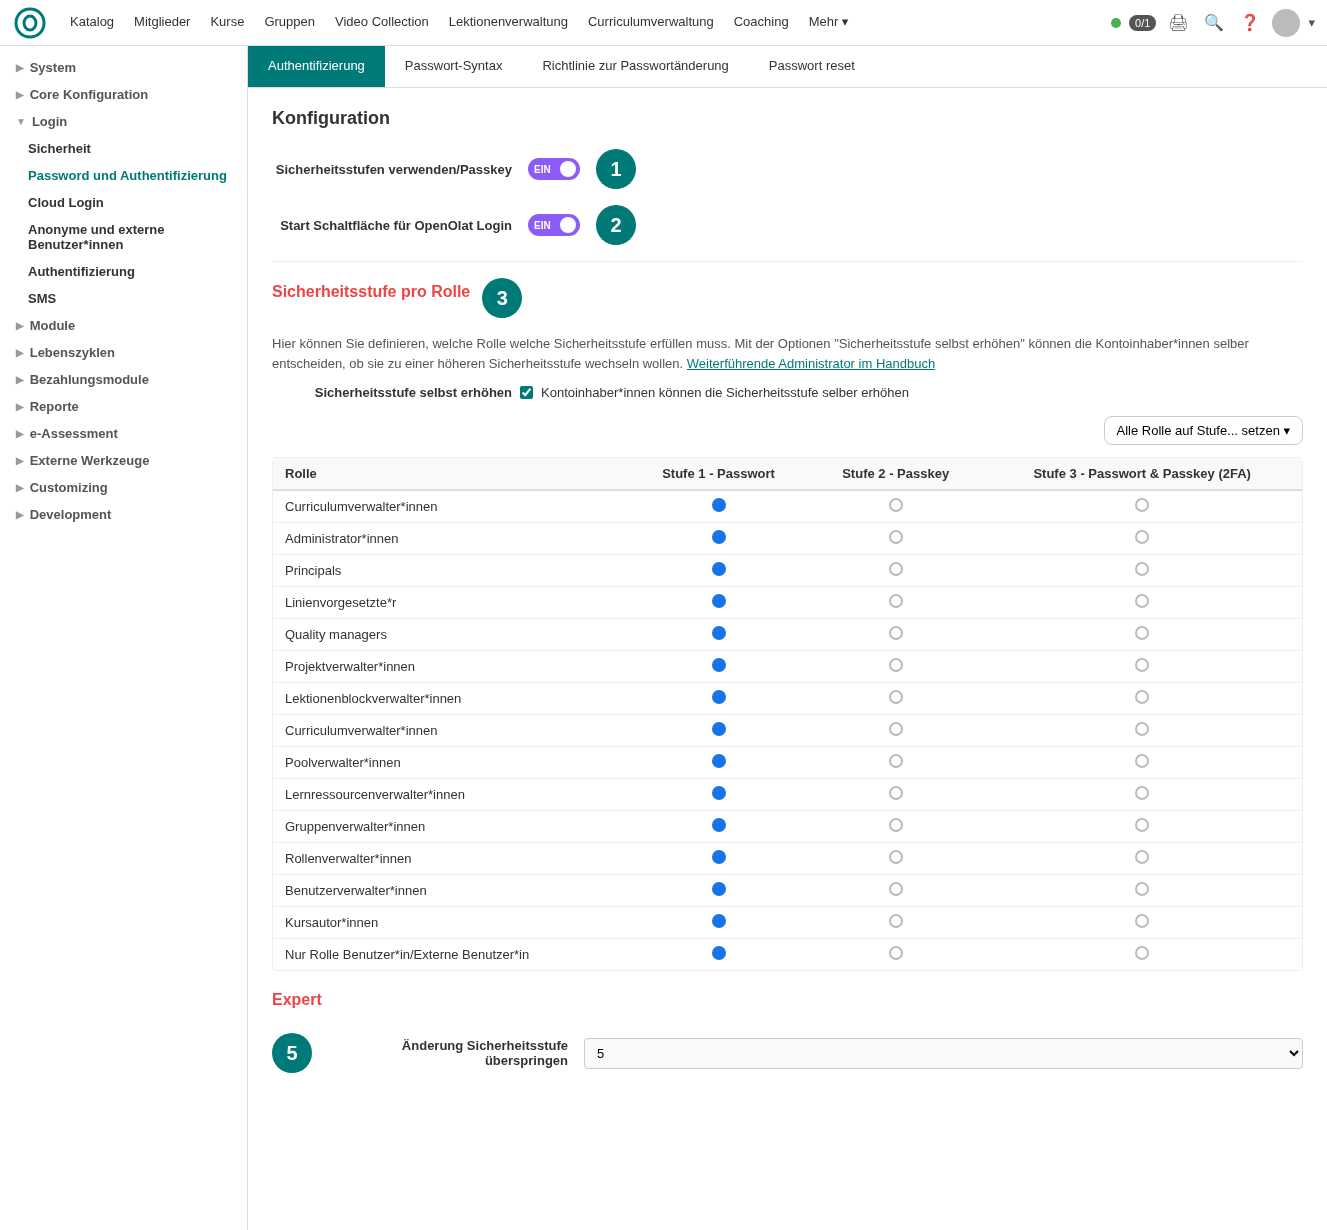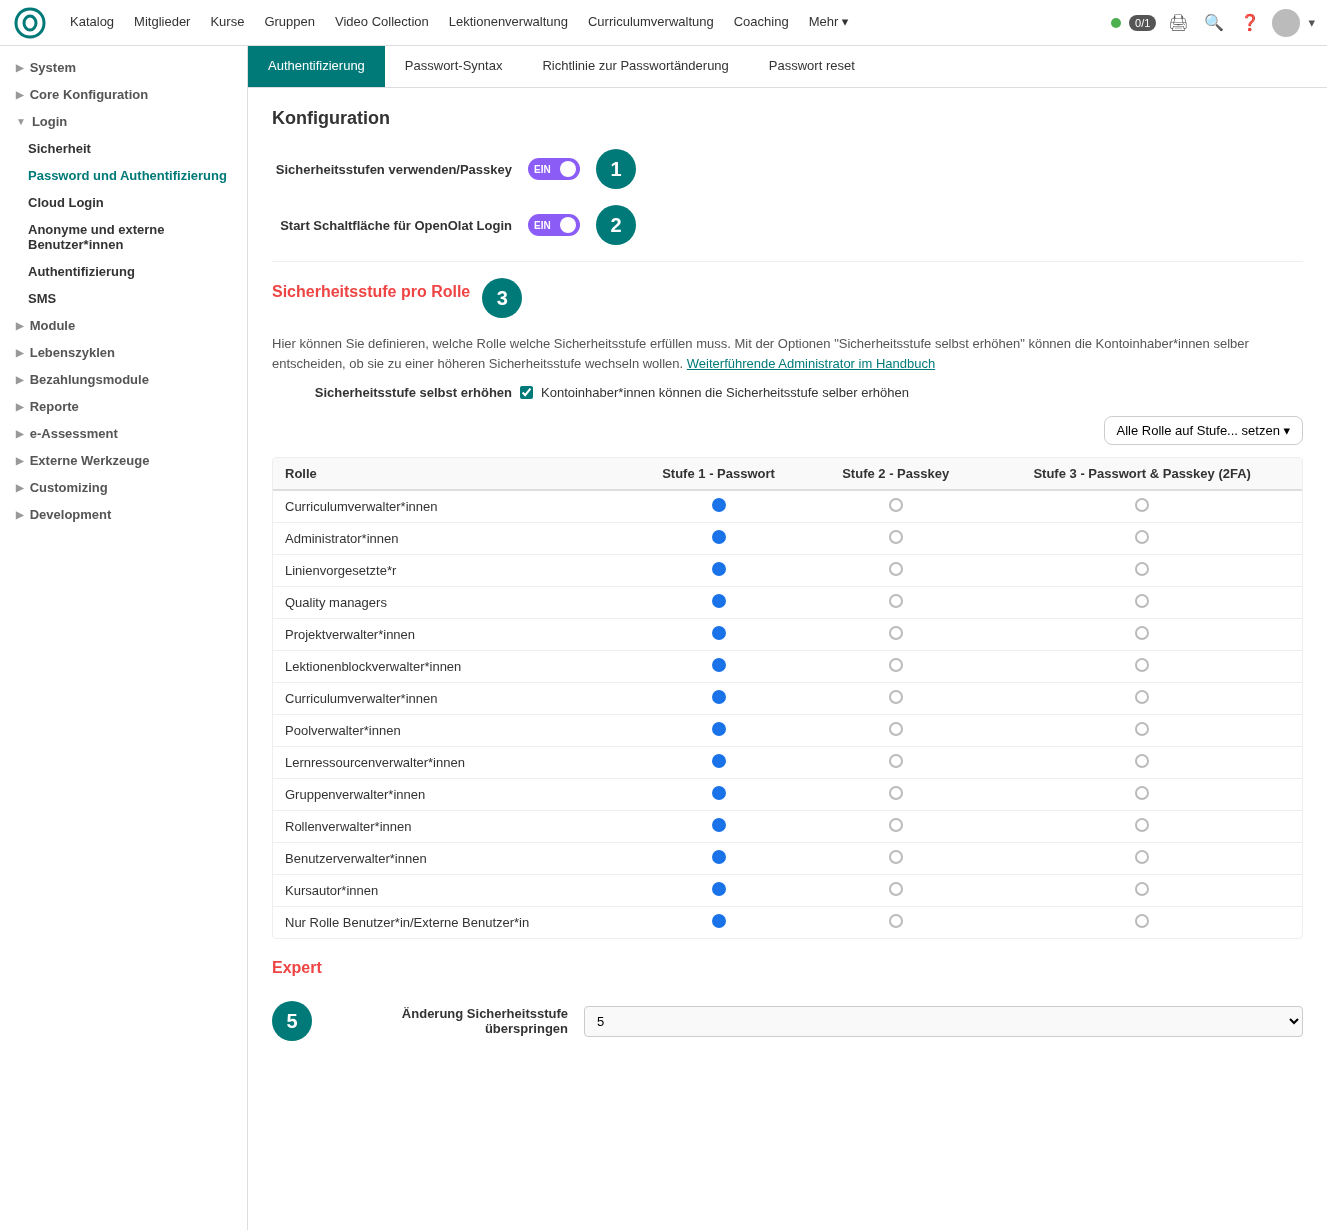--- a/index.html
+++ b/index.html
@@ -485,20 +485,26 @@
     <td><span class="radio-empty"></span></td>
     <td><span class="radio-empty"></span></td>
   </tr>
               <tr>
     <td>Administrator*innen</td>
     <td><span class="radio-filled"></span></td>
     <td><span class="radio-empty"></span></td>
     <td><span class="radio-empty"></span></td>
   </tr>
               <tr>
+    <td>Principals</td>
+    <td><span class="radio-filled"></span></td>
+    <td><span class="radio-empty"></span></td>
+    <td><span class="radio-empty"></span></td>
+  </tr>
+              <tr>
     <td>Linienvorgesetzte*r</td>
     <td><span class="radio-filled"></span></td>
     <td><span class="radio-empty"></span></td>
     <td><span class="radio-empty"></span></td>
   </tr>
               <tr>
     <td>Quality managers</td>
     <td><span class="radio-filled"></span></td>
     <td><span class="radio-empty"></span></td>
     <td><span class="radio-empty"></span></td>

